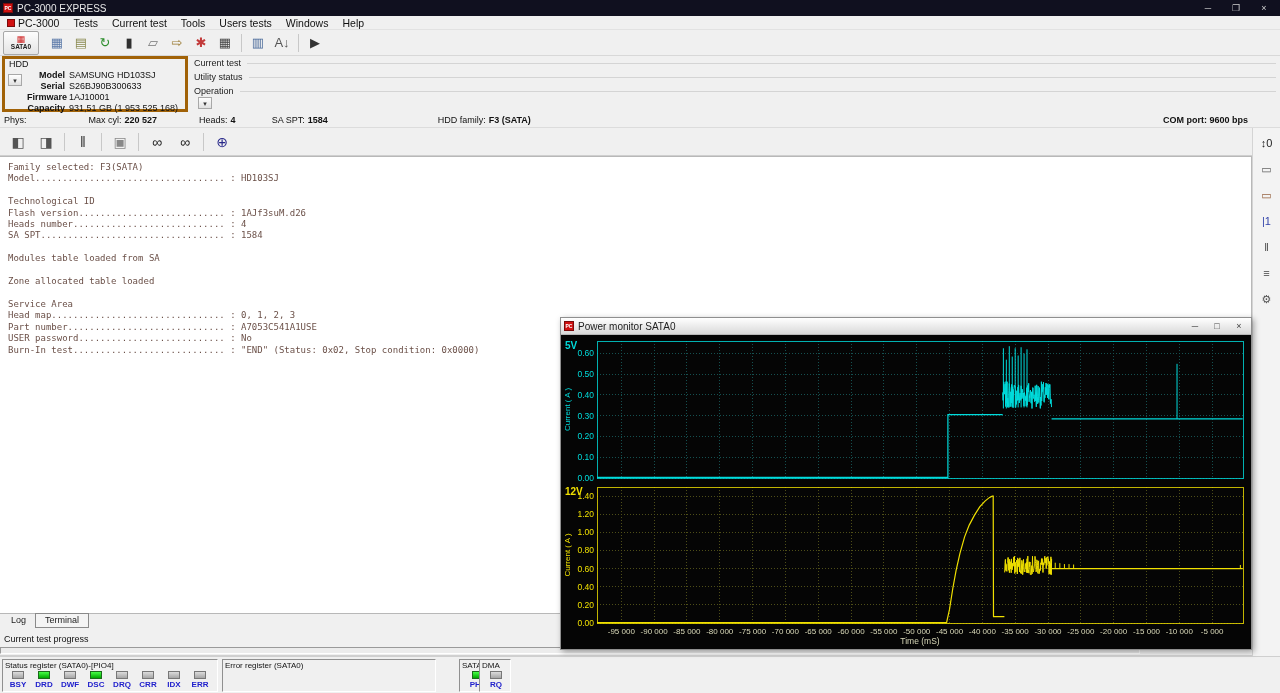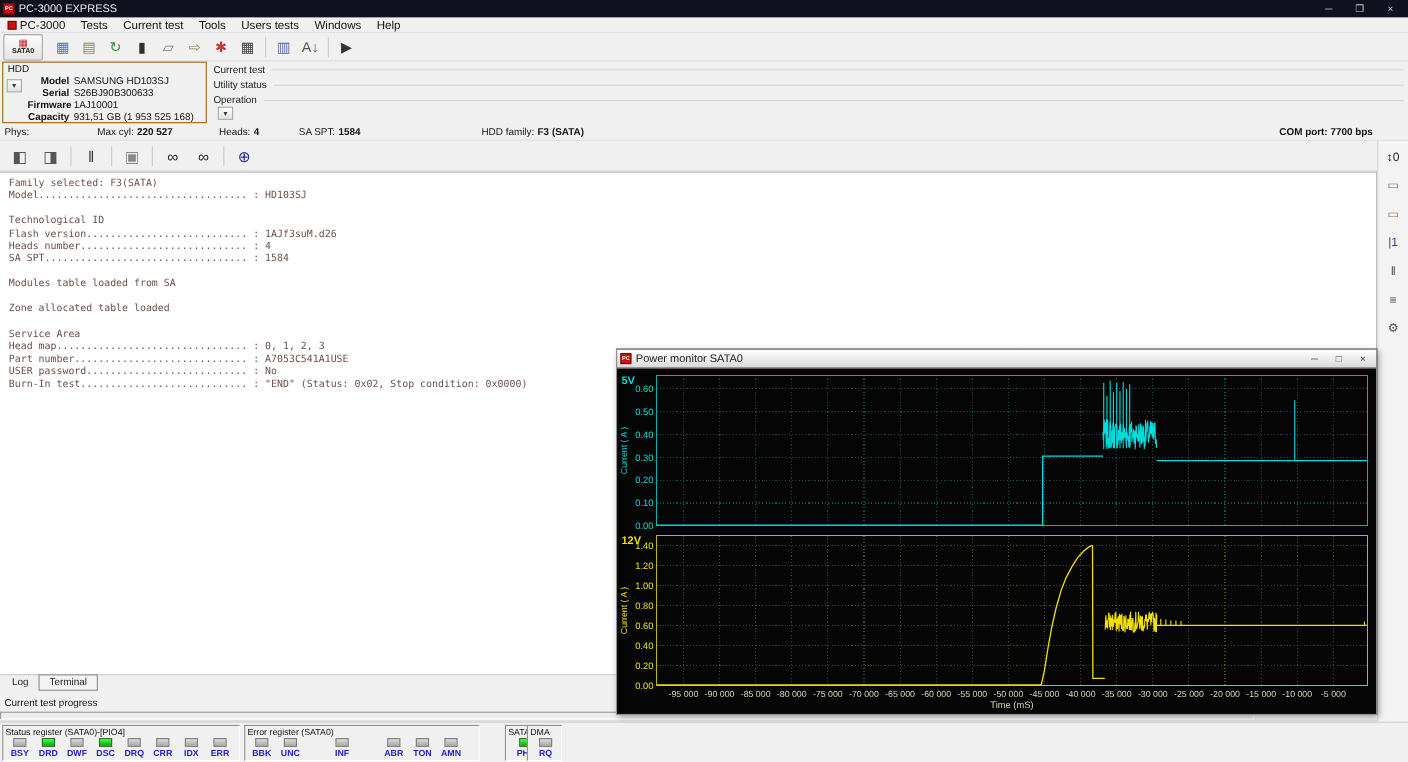--- a/index.html
+++ b/index.html
@@ -24,21 +24,21 @@
   #sata-btn{width:36px;height:24px;margin-left:3px;margin-right:6px;border:1px solid #a8a8a8;
             border-radius:2px;background:linear-gradient(#fdfdfd,#e4e4e4);display:flex;flex-direction:column;
             align-items:center;justify-content:center;cursor:default;}
   #sata-btn .grid-glyph{font-size:9px;line-height:8px;color:#cf2020;}
   #sata-btn .sata-label{font-size:6.5px;font-weight:bold;color:#222;}
   .tbtn{width:22px;height:22px;margin:0 1px;text-align:center;line-height:22px;font-size:13px;cursor:default;}
   .tbtn2{width:24px;height:24px;margin:0 2px;text-align:center;line-height:24px;font-size:14px;cursor:default;}
   .sep{width:1px;height:18px;background:#c8c8c8;margin:0 4px;}
   
   #hddpanel{position:absolute;left:0;top:56px;width:1280px;height:57px;background:#f0f0f0;font-size:9px;}
-  #hddbox{position:absolute;left:2px;top:0;width:186px;height:56px;border:1px solid #a16207;background:#f0f0f0;}
+  #hddbox{position:absolute;left:2px;top:0;width:186px;height:56px;border:3px solid #a16207;background:#f0f0f0;}
   #hddbox .boxlabel{position:absolute;left:4px;top:0;font-size:9px;}
   #hdd-combo{position:absolute;left:3px;top:15px;width:14px;height:12px;border:1px solid #a8a8a8;
              background:linear-gradient(#fff,#e0e0e0);font-size:7px;text-align:center;line-height:11px;color:#333;cursor:default;}
   .hdd-row{position:absolute;left:22px;width:162px;height:11px;display:flex;}
   .hdd-row .flabel{width:42px;text-align:right;font-weight:bold;padding-right:4px;}
   .hdd-row .fvalue{flex:1;white-space:nowrap;}
   #testpanel{position:absolute;left:190px;top:0;right:0;height:56px;}
   .groupline{position:absolute;left:4px;right:4px;display:flex;align-items:center;font-size:9px;color:#222;}
   .groupline .gl-rule{flex:1;border-top:1px solid #d4d4d4;margin-left:6px;margin-top:1px;}
   #op-combo{position:absolute;left:8px;top:41px;width:14px;height:12px;border:1px solid #a8a8a8;
@@ -198,21 +198,21 @@
     </span>
     <span class="pitem" style="margin-left:42px;">
       <span>Heads:</span><span class="pv">4</span>
     </span>
     <span class="pitem" style="margin-left:36px;">
       <span>SA SPT:</span><span class="pv">1584</span>
     </span>
     <span class="pitem" style="margin-left:110px;">
       <span>HDD family:</span><span class="pv">F3 (SATA)</span>
     </span>
-    <span class="pitem" style="margin-left:auto;margin-right:32px;font-weight:bold;">COM port: 7700 bps</span>
+    <span class="pitem" style="margin-left:auto;margin-right:32px;font-weight:bold;">COM port: 9600 bps</span>
   </div>
 
   <div id="toolbar2">
       <div class="tbtn2" style="color: rgb(85, 85, 85);">◧</div>
       <div class="tbtn2" style="color: rgb(85, 85, 85);">◨</div>
       <div class="sep"></div>
       <div class="tbtn2" style="color: rgb(51, 51, 51);">‖</div>
       <div class="sep"></div>
       <div class="tbtn2" style="color: rgb(136, 136, 136);">▣</div>
       <div class="sep"></div>
@@ -295,46 +295,20 @@
             <div class="led-label">IDX</div>
           </div>
           <div class="led-cell">
             <div class="led off"></div>
             <div class="led-label">ERR</div>
           </div>
         </div>
     </div>
     <div class="spanel" id="sp-error">
       <div class="ptitle">Error register (SATA0)</div>
-      <div class="ledrow" data-ledgroup="error_register">
-          <div class="led-cell">
-            <div class="led off"></div>
-            <div class="led-label">BBK</div>
-          </div>
-          <div class="led-cell">
-            <div class="led off"></div>
-            <div class="led-label">UNC</div>
-          </div>
-          <div class="led-cell">
-            <div class="led off"></div>
-            <div class="led-label">INF</div>
-          </div>
-          <div class="led-cell">
-            <div class="led off"></div>
-            <div class="led-label">ABR</div>
-          </div>
-          <div class="led-cell">
-            <div class="led off"></div>
-            <div class="led-label">TON</div>
-          </div>
-          <div class="led-cell">
-            <div class="led off"></div>
-            <div class="led-label">AMN</div>
-          </div>
-        </div>
     </div>
     <div class="spanel" id="sp-sata">
       <div class="ptitle">SATA-II</div>
       <div class="ledrow" data-ledgroup="sata">
           <div class="led-cell">
             <div class="led on"></div>
             <div class="led-label">PHY</div>
           </div>
         </div>
     </div>

